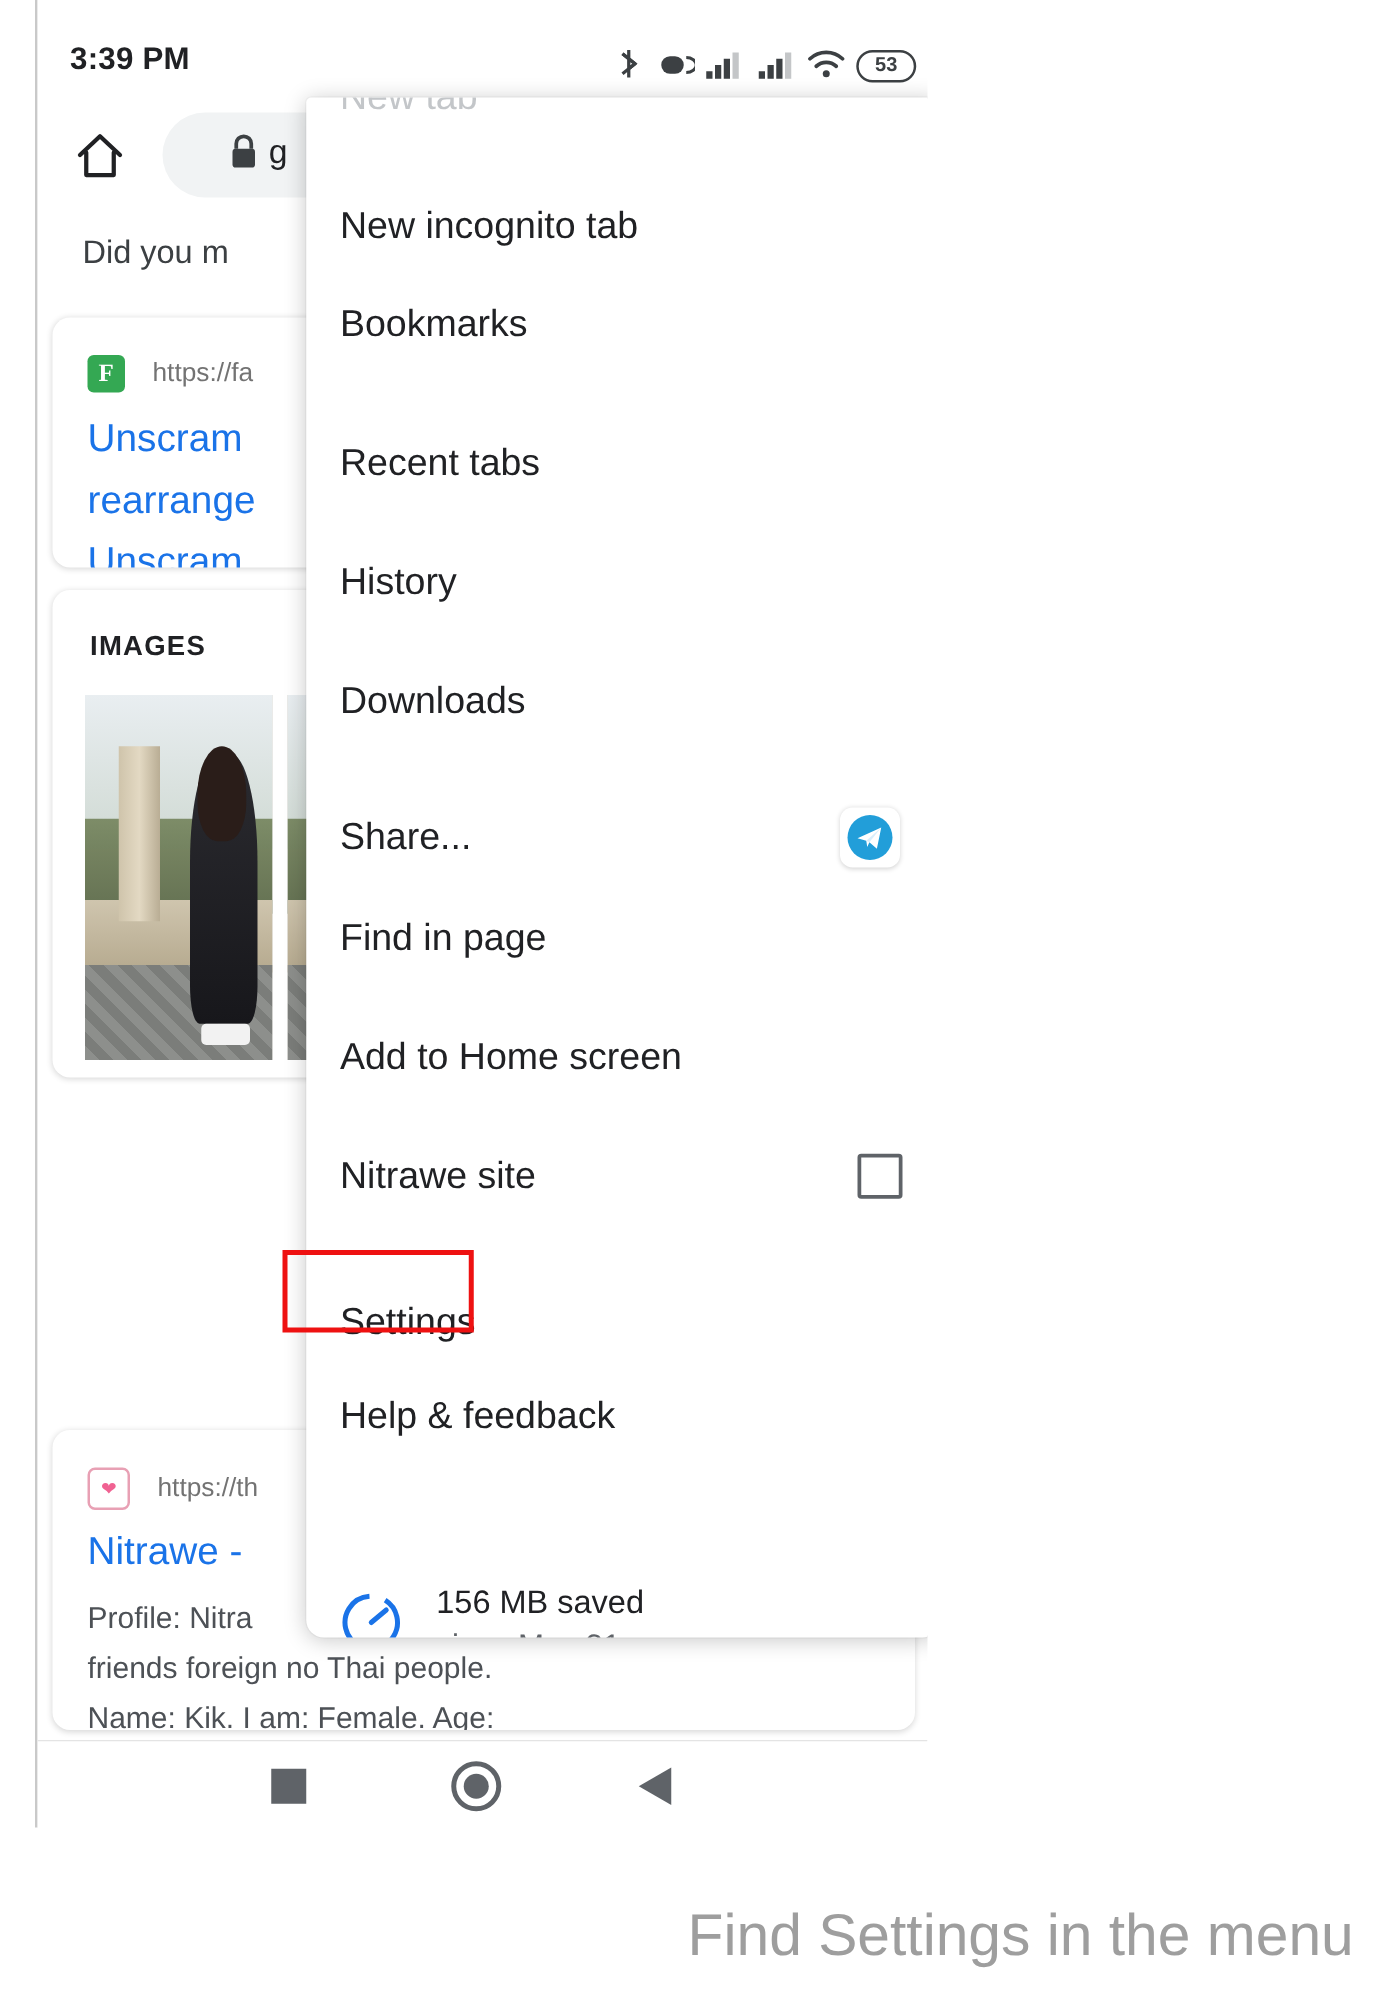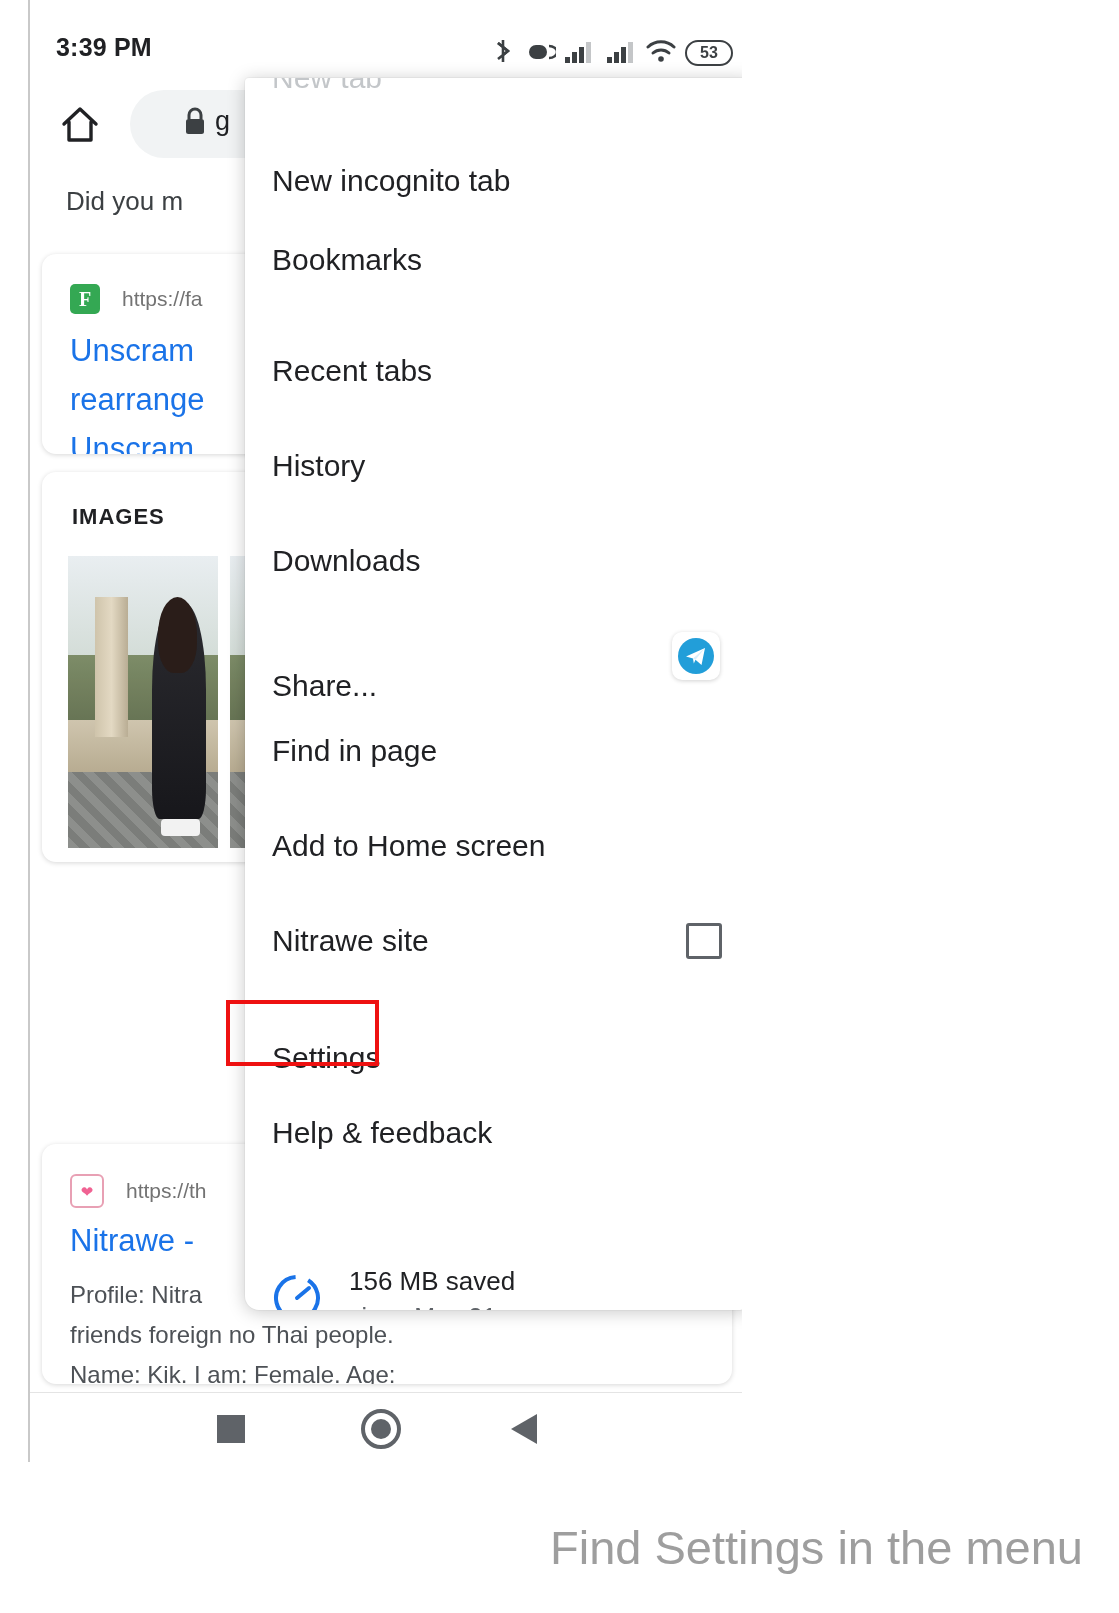--- a/index.html
+++ b/index.html
@@ -497,21 +497,21 @@
       </div>
 
       <div class="mi" style="top:340px;">
         <span class="mi-label">History</span>
       </div>
 
       <div class="mi" style="top:435px;">
         <span class="mi-label">Downloads</span>
       </div>
 
-      <div class="mi" style="top:530px;align-items:flex-end;">
+      <div class="mi" style="top:544px;">
         <span class="mi-label">Share...</span>
         <span class="mi-trailing">
           <span id="tg-icon">
             <svg width="40" height="40" viewBox="0 0 40 40">
               <circle cx="20" cy="20" r="18" fill="#229ed9"></circle>
               <path d="M10 20.5 L29 12 L25.5 29 L19.5 23.8 L17.8 27.5 L17 22.6 Z" fill="#ffffff"></path>
               <path d="M17 22.6 L29 12 L19.5 23.8 Z" fill="#d8eefb"></path>
             </svg>
           </span>
         </span>

